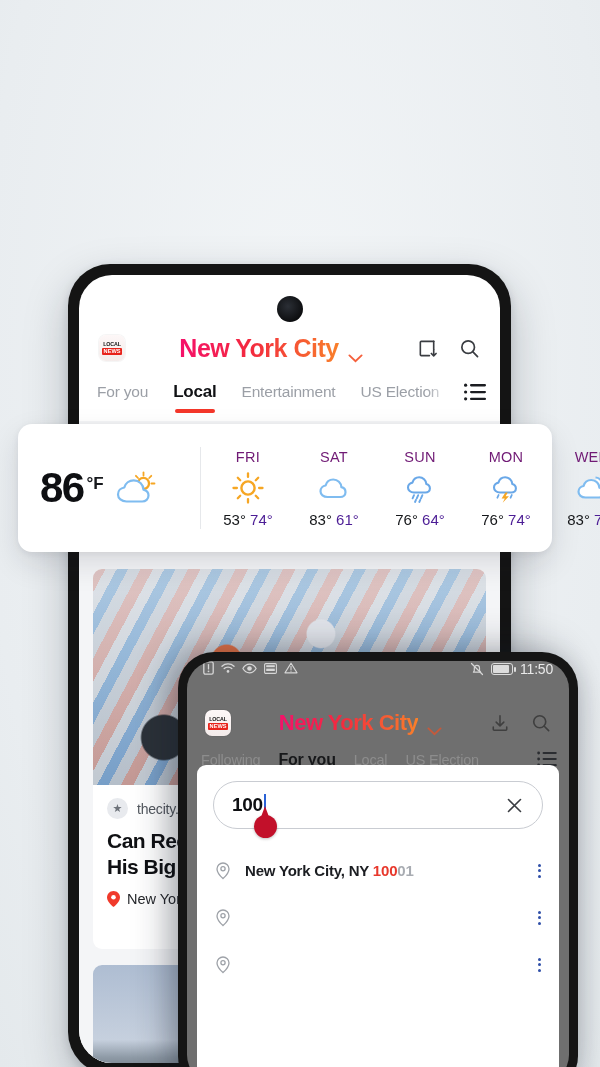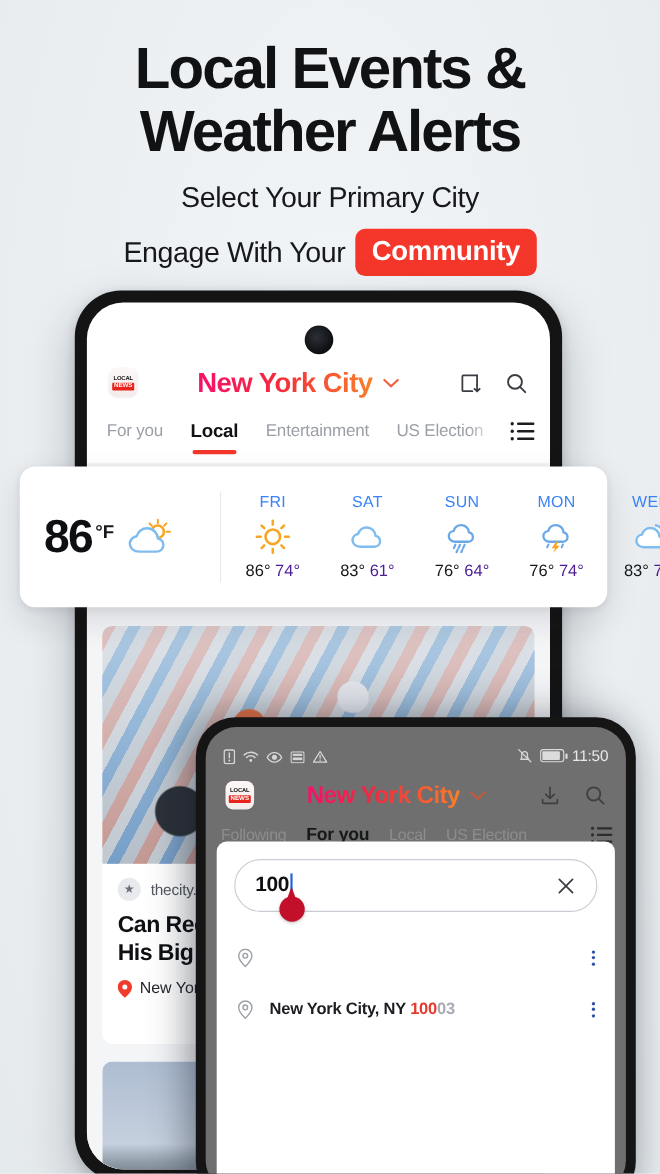--- a/index.html
+++ b/index.html
@@ -64,21 +64,21 @@
     background: linear-gradient(#fdf7f7,#f4eceb);
     display: flex; flex-direction: column; align-items: center; justify-content: center;
     gap: 1px; flex: none;
     box-shadow: 0 0 0 1px rgba(0,0,0,.04);
   }
   .logo-tile .l1 { font-size: 5.3px; font-weight: 800; color: #111; letter-spacing: -.1px; line-height: 6px;}
   .logo-tile .l2 {
     font-size: 5.6px; font-weight: 800; color: #fff; background: #e8231b;
     padding: 0 2px; line-height: 7px; border-radius: 1px;
   }
-  .city-wrap { flex: 1; display: flex; align-items: center; justify-content: center; gap: 9px; }
+  .city-wrap { flex: 1; display: flex; align-items: flex-end; justify-content: center; gap: 9px; }
   .city-name {
     font-size: 25px; font-weight: 800; letter-spacing: -0.5px;
     background: linear-gradient(90deg, #f5116a 0%, #f32a3e 45%, #f9802a 100%);
     -webkit-background-clip: text; background-clip: text; color: transparent;
   }
   .chev { width: 15px; height: 9px; flex: none; }
   .bar-icons { display: flex; align-items: center; gap: 21px; flex: none; }
 
   .p1-tabs {
     position: absolute; top: 100px; left: 0; right: 0; height: 34px;
@@ -141,40 +141,40 @@
     background: #fff; border-radius: 14px;
     box-shadow: 0 12px 30px rgba(22,28,45,.12), 0 2px 7px rgba(22,28,45,.07);
     display: flex; align-items: center; padding: 0 16px 0 22px; z-index: 5;
   }
   .now { display: flex; align-items: center; gap: 4px; width: 160px; flex: none; }
   .now .deg { font-size: 42px; font-weight: 800; color: #0e0f12; letter-spacing: -1.6px; }
   .now .unit { font-size: 17px; font-weight: 600; color: #16181c; margin-left: -1px; align-self: flex-start; margin-top: 10px; }
   .vsep { width: 1px; height: 82px; background: #e6e8eb; flex: none; margin-right: 4px; }
   .days { flex: 1; display: flex; justify-content: space-around; align-items: center; }
   .day { display: flex; flex-direction: column; align-items: center; gap: 6px; width: 86px; }
-  .day .dn { font-size: 14.5px; color: #3b82f6; letter-spacing: .3px; }
+  .day .dn { font-size: 14.5px; color: #701a75; letter-spacing: .3px; }
   .day .dt { font-size: 15px; color: #15171a; white-space: nowrap; }
   .day .dt .lo { color: #4c1d95; }
 
   
   .phone2 {
     position: absolute; left: 178px; top: 652px;
     width: 400px; height: 440px;
     background: #151515; border-radius: 36px;
     box-shadow: -10px -6px 36px rgba(18,24,38,.28), 0 10px 28px rgba(18,24,38,.22);
     padding: 9px;
     z-index: 10;
   }
   .phone2 .screen {
     position: relative; width: 100%; height: 100%;
     background: #6f6f6f; border-radius: 28px; overflow: hidden;
   }
   .p2-status {
     position: absolute; top: 0; left: 0; right: 0; height: 34px;
-    display: flex; align-items: flex-end; padding: 0 16px; color: #dcdcdc;
+    display: flex; align-items: flex-start; padding: 0 16px; color: #dcdcdc;
   }
   .p2-status .left { display: flex; align-items: center; gap: 7px; flex: 1; }
   .p2-status .right { display: flex; align-items: center; gap: 7px; }
   .p2-status .clock { font-size: 14px; color: #e9e9e9; letter-spacing: -.2px; }
   .batt { width: 22px; height: 12px; border: 1.6px solid #dcdcdc; border-radius: 3px; position: relative; }
   .batt::after { content:""; position:absolute; right:-4px; top:3px; width:2px; height:5px; background:#dcdcdc; border-radius:1px;}
   .batt i { position:absolute; left:1px; top:1px; bottom:1px; width: 80%; background:#dcdcdc; border-radius:1px; display:block;}
 
   .p2-appbar {
     position: absolute; top: 40px; left: 0; right: 0; height: 44px;
@@ -220,31 +220,20 @@
   .res-txt .zip-hit { color: #e8382c; font-weight: 600; }
   .res-txt .zip-rest { color: #a8acb2; font-weight: 600; }
   .kebab { margin-left: auto; display: flex; flex-direction: column; gap: 2.5px; }
   .kebab i { width: 3px; height: 3px; border-radius: 50%; background: #2f4fa8; display: block; }
 </style>
 </head>
 <body>
 
 <div class="stage">
 
-  <div class="promo">
-    <h1>
-      <span>Local Events &amp;</span><br>
-      <span>Weather Alerts</span>
-    </h1>
-    <div class="sub1">Select Your Primary City</div>
-    <div class="sub2row">
-      <span class="sub2">Engage With Your</span>
-      <span class="badge">Community</span>
-    </div>
-  </div>
 
   <div class="phone1">
     <div class="screen">
       <div class="punch"></div>
 
       <div class="feed">
         <div class="card c1">
           <div class="photo-rally"></div>
           <div class="src-row">
             <span class="src-av">★</span>
@@ -335,21 +324,21 @@
             <path d="M17 2.5v3.4"></path>
               <path d="M17 28.1v3.4"></path>
               <path d="M2.5 17h3.4"></path>
               <path d="M28.1 17h3.4"></path>
             <path d="M6.8 6.8l2.4 2.4"></path>
               <path d="M24.8 24.8l2.4 2.4"></path>
               <path d="M27.2 6.8l-2.4 2.4"></path>
               <path d="M9.2 24.8l-2.4 2.4"></path>
           </g>
         </svg>
-        <span class="dt"><span>86°</span> <span class="lo">74°</span></span>
+        <span class="dt"><span>53°</span> <span class="lo">74°</span></span>
       </div>
 
       <div class="day">
         <span class="dn">SAT</span>
         <svg width="34" height="34" viewBox="0 0 34 34">
           <path d="M10.5 26C6.4 26 3.5 23.4 3.5 20.2C3.5 17.3 5.7 14.9 8.6 14.5C9.5 11 12.6 8.5 16.3 8.5C20.7 8.5 24.2 11.9 24.4 16.2C26.8 16.7 28.5 18.7 28.5 21.2C28.5 24 26.2 26 23.3 26Z" fill="#fff" stroke="#7fbcf0" stroke-width="2.2" stroke-linejoin="round"></path>
         </svg>
         <span class="dt"><span>83°</span> <span class="lo">61°</span></span>
       </div>
 
@@ -478,39 +467,50 @@
           <span class="val">100</span>
           <span class="caret"></span>
           <svg class="x" width="19" height="19" viewBox="0 0 19 19">
             <path d="M3.5 3.5l12 12M15.5 3.5l-12 12" stroke="#3a3d42" stroke-width="1.6" stroke-linecap="round"></path>
           </svg>
         </div>
         <div class="touchdot"></div>
 
         <div class="results">
 
+          <div class="res-row">
+            <svg width="16" height="18" viewBox="0 0 16 18">
+              <path d="M8 1C4.7 1 2 3.6 2 6.9C2 11 8 16.6 8 16.6S14 11 14 6.9C14 3.6 11.3 1 8 1Z" fill="none" stroke="#9ea2a8" stroke-width="1.3"></path>
+              <circle cx="8" cy="6.8" r="2.1" fill="none" stroke="#9ea2a8" stroke-width="1.3"></circle>
+            </svg>
+            <span class="res-txt"><span>New York City, NY</span> <span class="zip-hit">100</span><span class="zip-rest">01</span></span>
+            <span class="kebab">
+                <i></i>
+                <i></i>
+                <i></i>
+              </span>
+          </div>
 
           <div class="res-row">
             <svg width="16" height="18" viewBox="0 0 16 18">
               <path d="M8 1C4.7 1 2 3.6 2 6.9C2 11 8 16.6 8 16.6S14 11 14 6.9C14 3.6 11.3 1 8 1Z" fill="none" stroke="#9ea2a8" stroke-width="1.3"></path>
               <circle cx="8" cy="6.8" r="2.1" fill="none" stroke="#9ea2a8" stroke-width="1.3"></circle>
             </svg>
             <span class="kebab">
                 <i></i>
                 <i></i>
                 <i></i>
               </span>
           </div>
 
           <div class="res-row">
             <svg width="16" height="18" viewBox="0 0 16 18">
               <path d="M8 1C4.7 1 2 3.6 2 6.9C2 11 8 16.6 8 16.6S14 11 14 6.9C14 3.6 11.3 1 8 1Z" fill="none" stroke="#9ea2a8" stroke-width="1.3"></path>
               <circle cx="8" cy="6.8" r="2.1" fill="none" stroke="#9ea2a8" stroke-width="1.3"></circle>
             </svg>
-            <span class="res-txt"><span>New York City, NY</span> <span class="zip-hit">100</span><span class="zip-rest">03</span></span>
             <span class="kebab">
                 <i></i>
                 <i></i>
                 <i></i>
               </span>
           </div>
 
 
         </div>
       </div>

